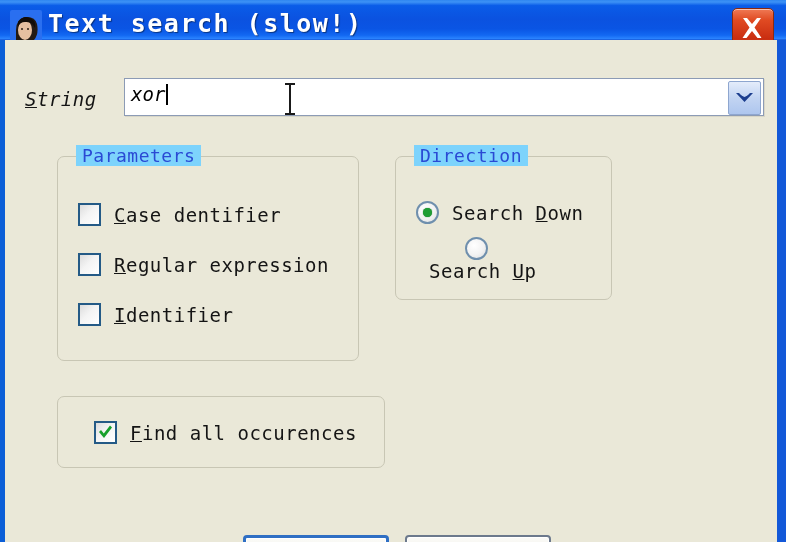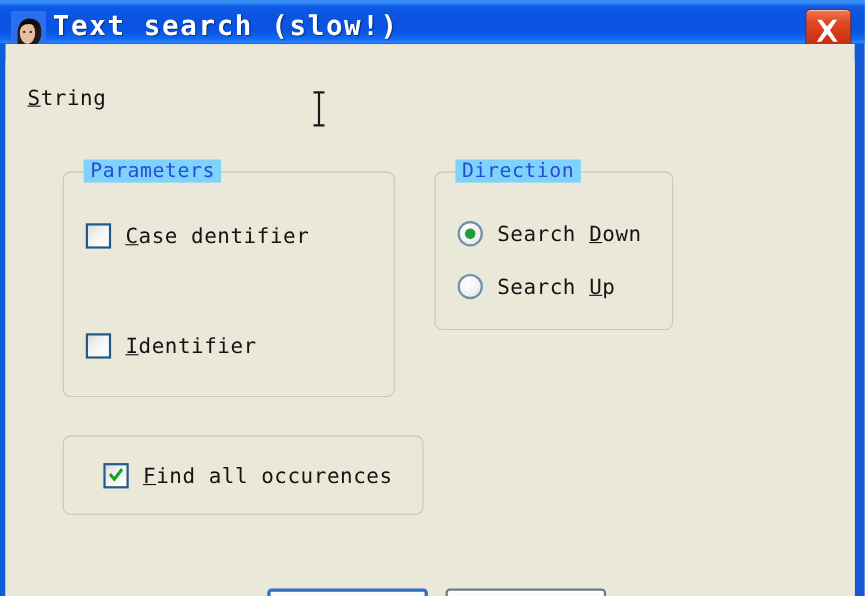--- a/index.html
+++ b/index.html
@@ -89,23 +89,24 @@
     top: 56px;
     right: 0;
     bottom: 0;
     background: #eae8d8;
   }
 
   
   #string-row {
     position: absolute;
     left: 14px;
-    top: 12px;
+    top: 22px;
     width: 745px;
     height: 40px;
+    font-style: italic;
   }
   #string-label {
     position: absolute;
     left: 6px;
     top: 10px;
     font-size: 19px;
     color: #141414;
     letter-spacing: 0.5px;
   }
   #string-label u { text-decoration: underline; }
@@ -303,48 +304,62 @@
     </div>
   </div>
 
   <div id="client">
 
     <div id="string-row">
       <div id="string-label">
         <u>S</u><span>tring</span>
       </div>
 
+      <div id="combo">
+        <div id="string-input"><span>xor</span><span id="caret"></span></div>
+
+        <div id="combo-button">
+          <svg width="21" height="14" viewBox="0 0 21 14">
+            <path d="M2 2 L10.5 11 L19 2 L16 2 L10.5 7.5 L5 2 Z" fill="#1d3f8f"></path>
+            <path d="M4 3 L10.5 9.5 L17 3 L10.5 6 Z" fill="#1d3f8f"></path>
+          </svg>
+        </div>
+      </div>
     </div>
 
     <div class="groupbox" id="group-parameters">
       <div class="group-title">Parameters</div>
 
       <div class="check-row" style="left:20px; top:46px;">
         <span class="checkbox"></span>
         <span class="check-label"><u>C</u><span>ase dentifier</span></span>
       </div>
 
+      <div class="check-row" style="left:20px; top:96px;">
+        <span class="checkbox"></span>
+        <span class="check-label"><u>R</u><span>egular expression</span></span>
+      </div>
 
       <div class="check-row" style="left:20px; top:146px;">
         <span class="checkbox"></span>
         <span class="check-label"><u>I</u><span>dentifier</span></span>
       </div>
     </div>
 
     <div class="groupbox" id="group-direction">
       <div class="group-title">Direction</div>
 
       <div class="radio-row" style="left:20px; top:44px;">
         <span class="radio">
           <span class="radio-dot"></span>
         </span>
         <span class="radio-label"><span>Search&nbsp;</span><u>D</u><span>own</span></span>
       </div>
 
-      <div class="radio-row" style="left:20px; top:92px;">
+      <div class="radio-row" style="left:20px; top:80px;flex-direction:column;">
         <span class="radio"></span>
         <span class="radio-label"><span>Search&nbsp;</span><u>U</u><span>p</span></span>
       </div>
     </div>
 
     <div class="groupbox" id="group-findall">
       <div class="check-row" style="left:20px; top:24px;padding-left:16px;">
         <span class="checkbox">
           <svg width="17" height="17" viewBox="0 0 17 17">
             <path d="M2 8 L4 6 L6.8 9.5 L13 1.5 L15 3.5 L7 14 Z" fill="#17a02c"></path>

